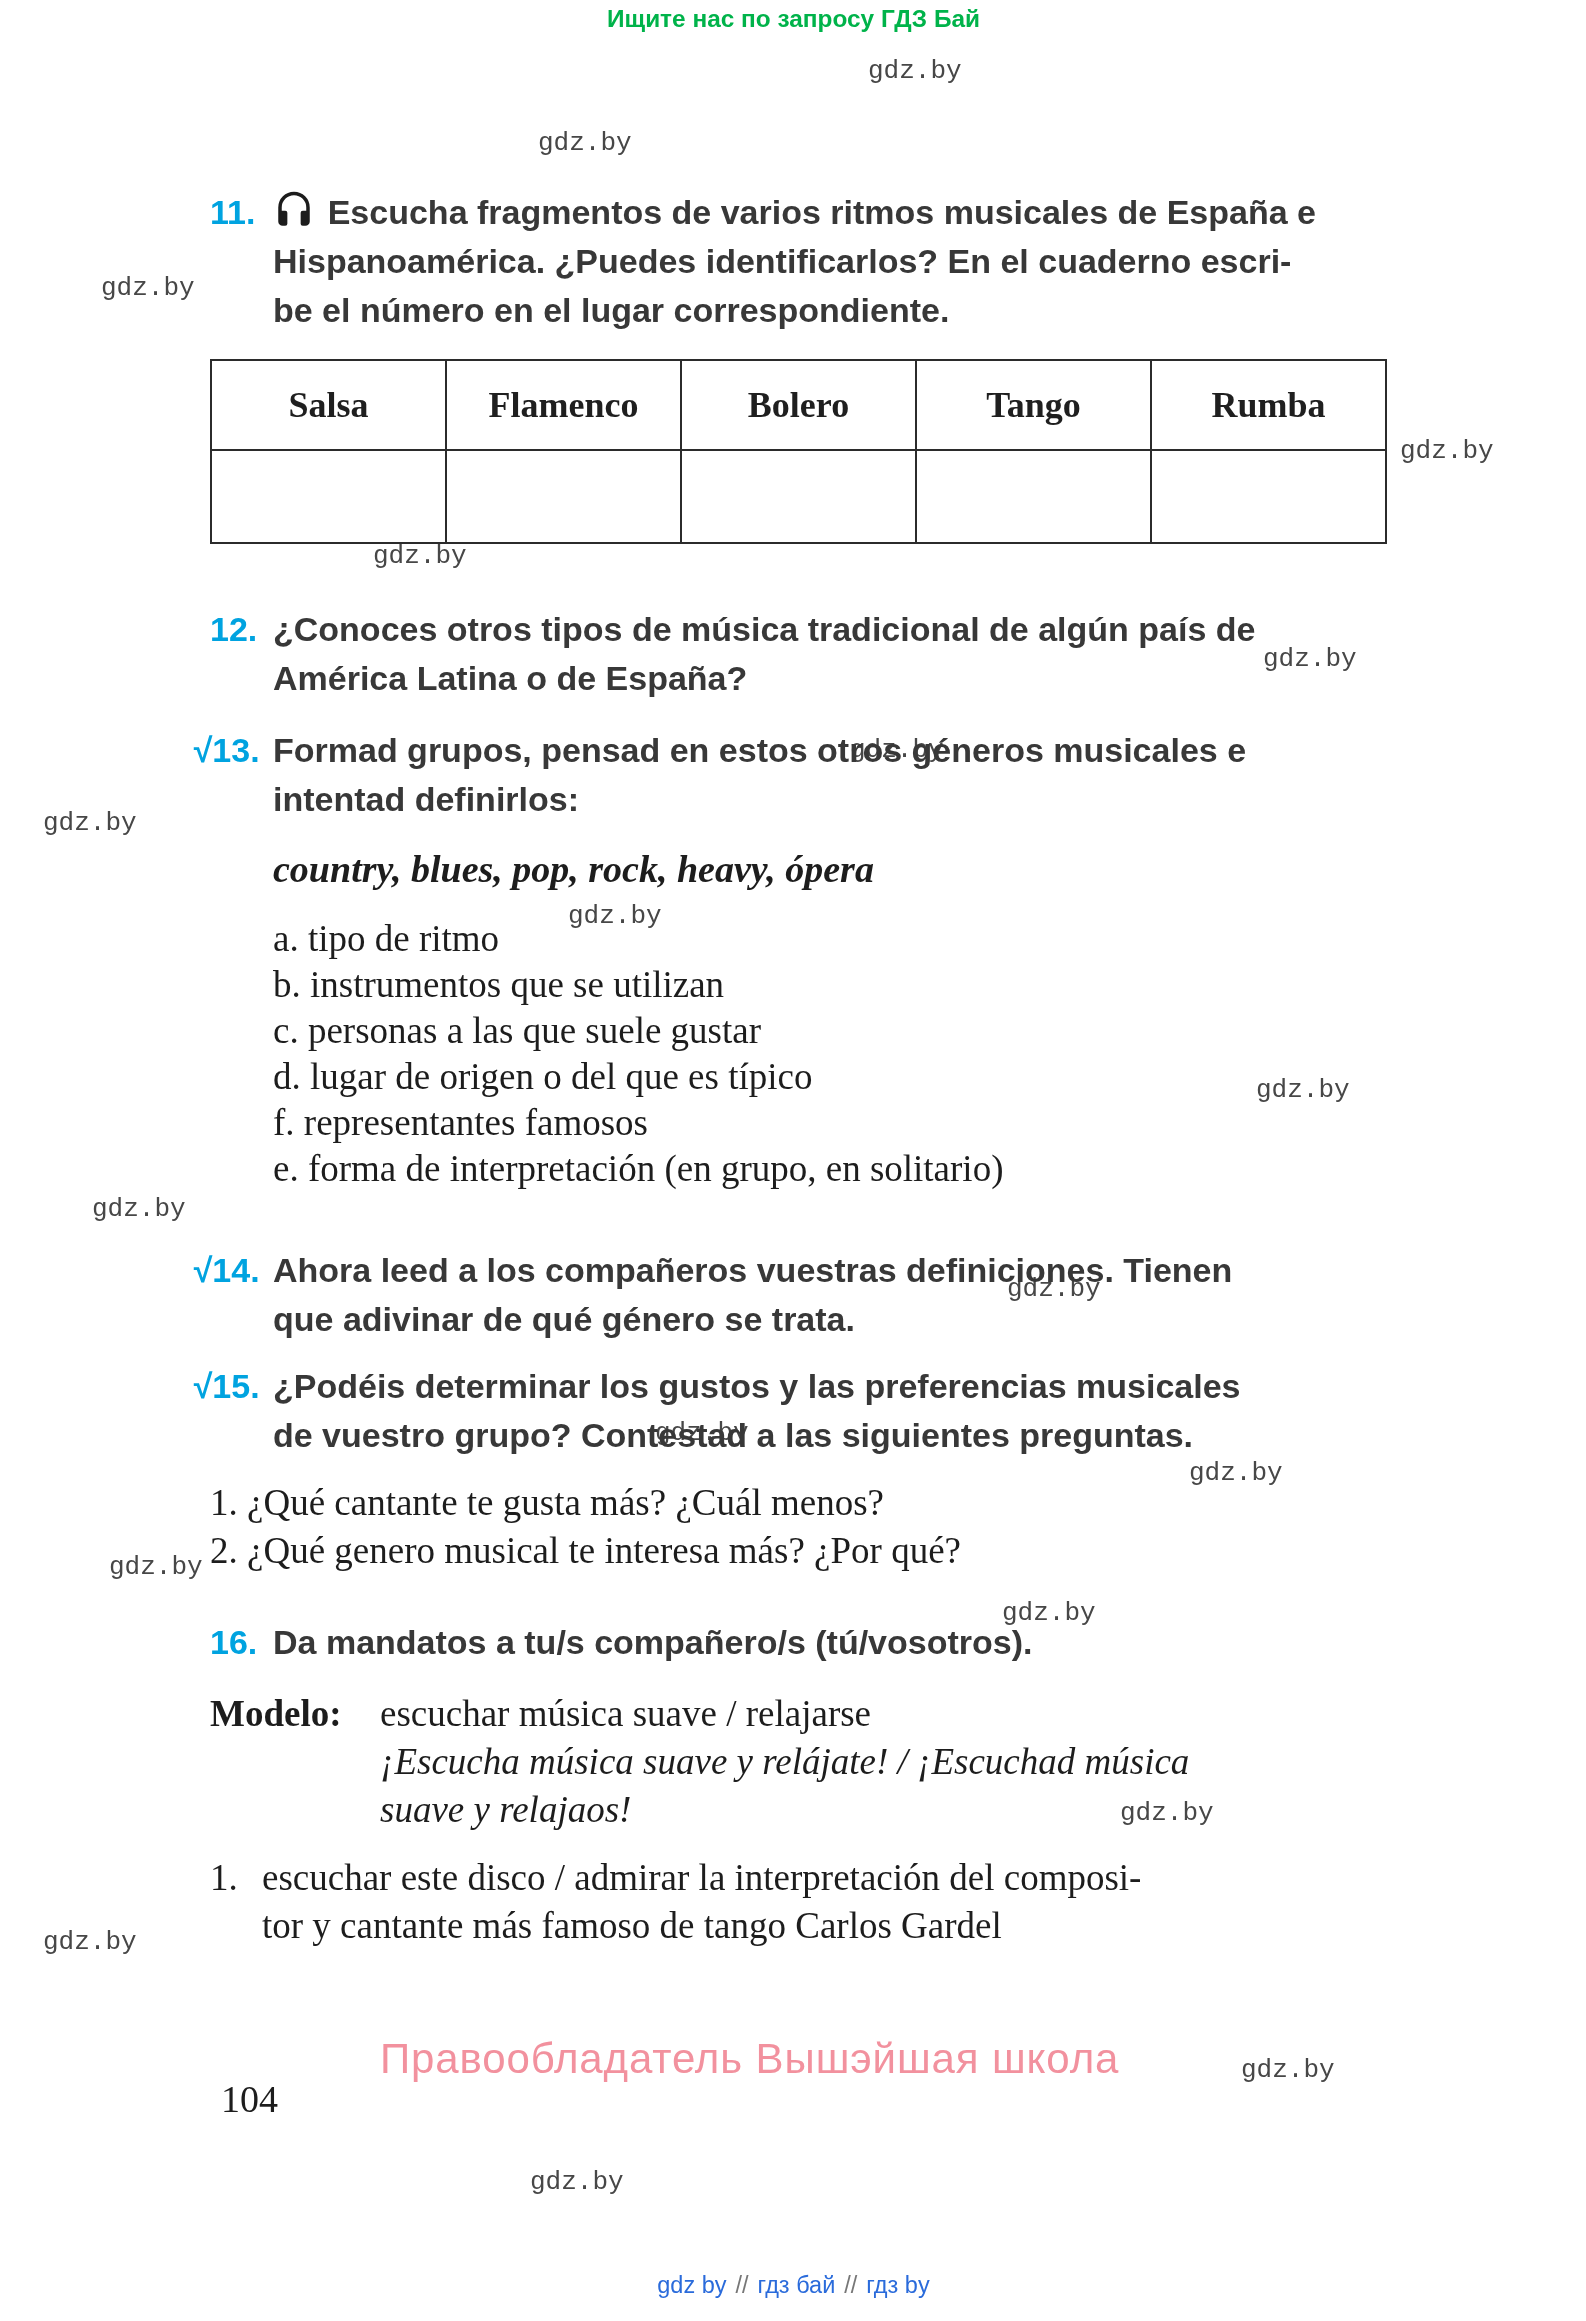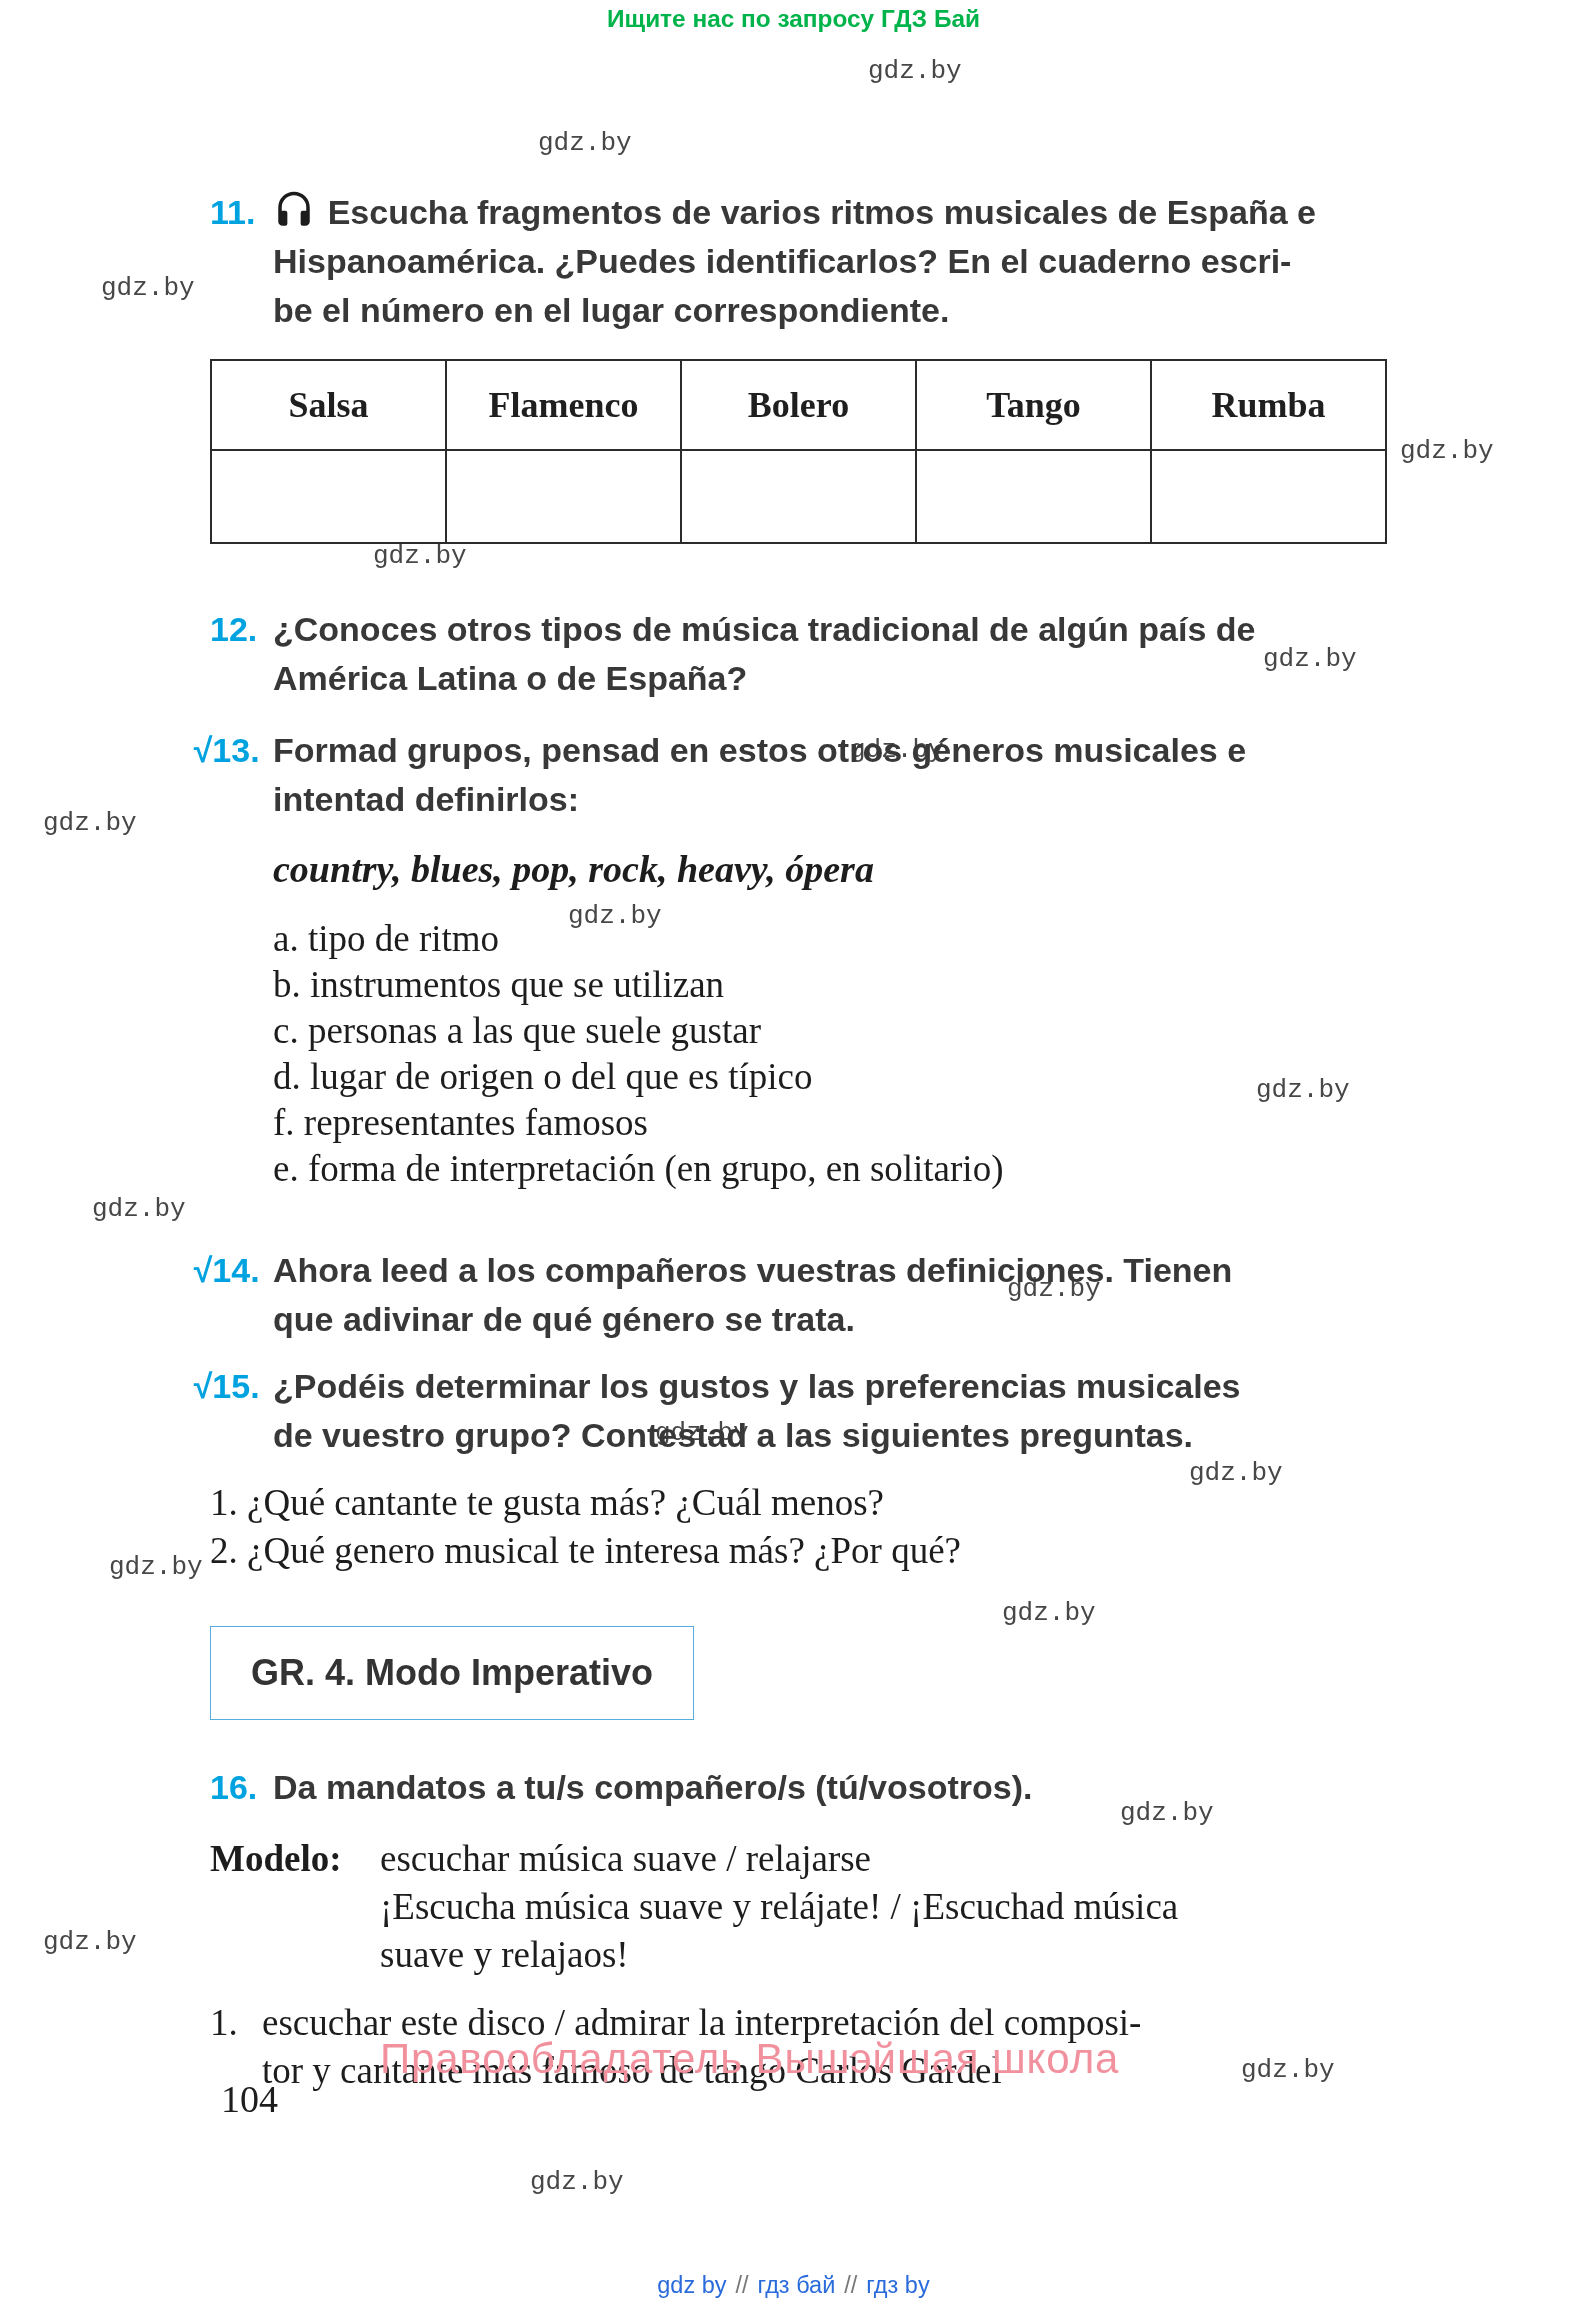--- a/index.html
+++ b/index.html
@@ -67,21 +67,21 @@
   .gr-box {
     display: inline-block; margin-top: 51px;
     border: 1.8px solid #55aede; background: #ffffff;
     padding: 25px 40px;
     font-size: 36px; font-weight: bold; color: #333333;
   }
 
   .modelo { position: relative; margin-top: 22.6px; padding-left: 170px; font-size: 37px; line-height: 48px; }
   .modelo-label { position: absolute; left: 0; top: 0; font-weight: bold; }
   .modelo-example { display: block; }
-  .modelo-answer { display: block; white-space: pre-line; }
+  .modelo-answer { display: block; font-style: italic; white-space: pre-line; }
 
   .task { position: relative; margin-top: 20px; padding-left: 52px; font-size: 37px; line-height: 48px; }
   .task .tnum { position: absolute; left: 0; top: 0; }
   .task .ex-text { white-space: pre-line; }
 
   .copyright {
     position: absolute; left: 380px; top: 2035px;
     font-size: 42px; color: #f2919e; letter-spacing: 0.9px;
   }
   .page-num {
@@ -198,23 +198,20 @@
       <div class="ex-body"><span class="ex-text">¿Podéis determinar los gustos y las preferencias musicales
 de vuestro grupo? Contestad a las siguientes preguntas.</span></div>
     </div>
 
     <div class="questions">
       <div class="question serif">1. ¿Qué cantante te gusta más? ¿Cuál menos?</div>
       <div class="question serif">2. ¿Qué genero musical te interesa más? ¿Por qué?</div>
     </div>
 
     
-    <div class="gr-box">
-      <span>GR. 4. Modo Imperativo</span>
-    </div>
 
     
     <div class="exercise m-ex16">
       <span class="num">16.</span>
       <div class="ex-body"><span class="ex-text">Da mandatos a tu/s compañero/s (tú/vosotros).</span></div>
     </div>
 
     
     <div class="modelo serif">
       <span class="modelo-label">Modelo:</span>

